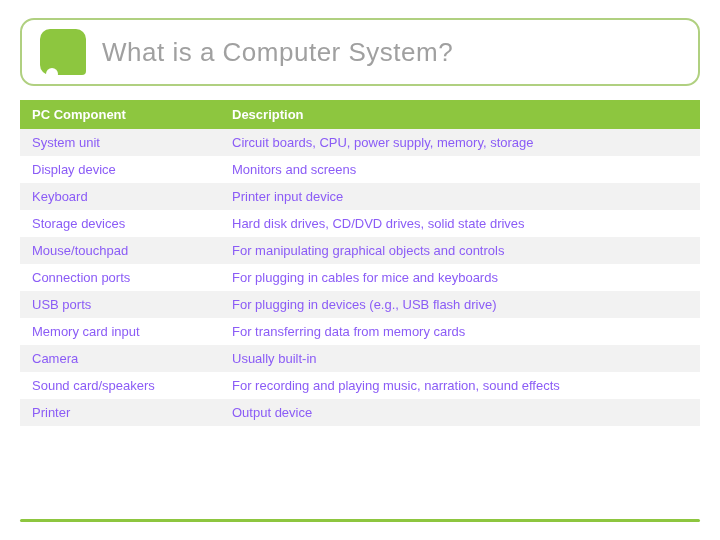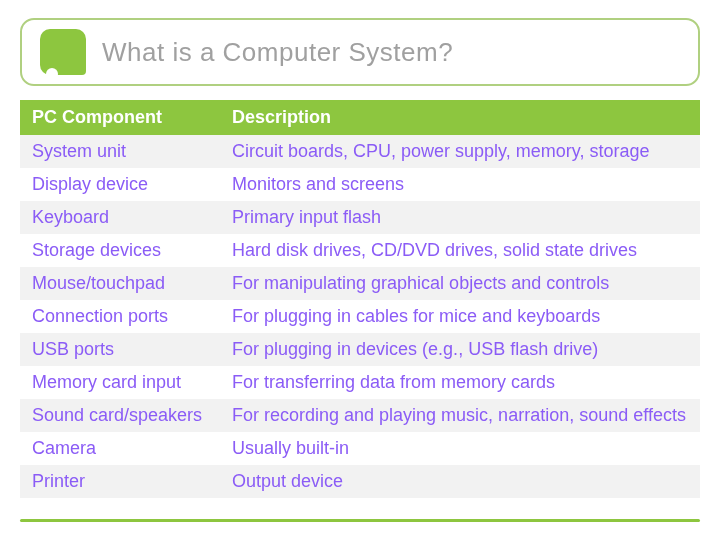--- a/index.html
+++ b/index.html
@@ -64,21 +64,21 @@
     }
 
     .table-wrapper {
       flex: 1;
       overflow: hidden;
     }
 
     table {
       width: 100%;
       border-collapse: collapse;
-      font-size: 18px;
+      font-size: 13px;
     }
 
     thead tr th {
       background: #8dc63f;
       color: #ffffff;
       font-weight: 600;
       padding: 7px 12px;
       text-align: left;
     }
 
@@ -134,21 +134,21 @@
       <tr>
             <td>System unit</td>
             <td>Circuit boards, CPU, power supply, memory, storage</td>
           </tr>
           <tr>
             <td>Display device</td>
             <td>Monitors and screens</td>
           </tr>
           <tr>
             <td>Keyboard</td>
-            <td>Primary input flash</td>
+            <td>Printer input device</td>
           </tr>
           <tr>
             <td>Storage devices</td>
             <td>Hard disk drives, CD/DVD drives, solid state drives</td>
           </tr>
           <tr>
             <td>Mouse/touchpad</td>
             <td>For manipulating graphical objects and controls</td>
           </tr>
           <tr>
@@ -157,26 +157,26 @@
           </tr>
           <tr>
             <td>USB ports</td>
             <td>For plugging in devices (e.g., USB flash drive)</td>
           </tr>
           <tr>
             <td>Memory card input</td>
             <td>For transferring data from memory cards</td>
           </tr>
           <tr>
+            <td>Camera</td>
+            <td>Usually built-in</td>
+          </tr>
+          <tr>
             <td>Sound card/speakers</td>
             <td>For recording and playing music, narration, sound effects</td>
-          </tr>
-          <tr>
-            <td>Camera</td>
-            <td>Usually built-in</td>
           </tr>
           <tr>
             <td>Printer</td>
             <td>Output device</td>
           </tr>
         </tbody>
     </table>
   </div>
 
   <div class="bottom-line"></div>

